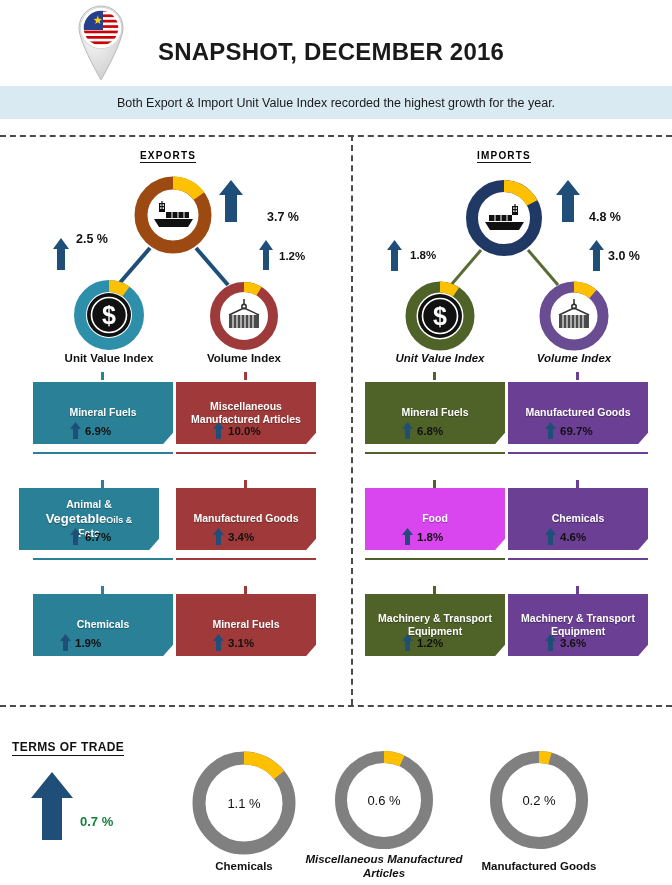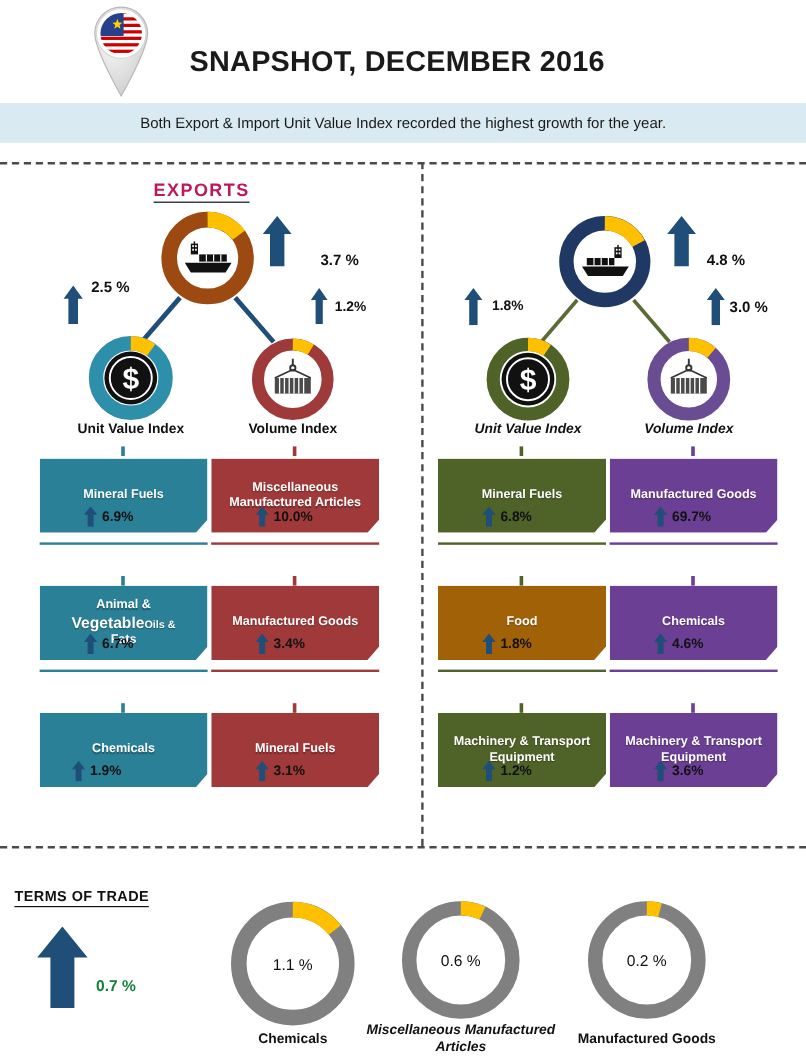--- a/index.html
+++ b/index.html
@@ -35,22 +35,22 @@
     border-left: 2px dashed #4a4a4a;
   }
 
   
   .panel { position: absolute; top: 140px; width: 336px; height: 560px; }
   #exports-panel { left: 0; }
   #imports-panel { left: 336px; }
 
   .panel-title {
     position: absolute; top: 10px; width: 100%;
-    text-align: center; font-size: 15px; font-weight: bold;
-    letter-spacing: 1.2px; color: #be185d;
+    text-align: center; font-size: 10px; font-weight: bold;
+    letter-spacing: 1.2px; color: #000000;
   }
   .panel-title span { border-bottom: 1.5px solid #111; padding-bottom: 1px; }
 
   
   .ring { position: absolute; border-radius: 50%; }
   .ring svg { display: block; }
   .ring .glyph {
     position: absolute; left: 0; top: 0; right: 0; bottom: 0;
     display: flex; align-items: center; justify-content: center;
   }
@@ -267,21 +267,21 @@
   </div>
   <div class="underline-bar" style="left:33px; top:312px; width:140px; background:#2a8097;"></div>
   <div class="growth" style="left:70px; top:282px;">
     <svg class="arrow-up" width="11" height="17" viewBox="0 0 11 17">
       <path d="M5.5 0 L11 7 L8 7 L8 17 L3 17 L3 7 L0 7 Z" fill="#1f4e79"></path>
     </svg>
     <span class="gval">6.9%</span>
   </div>
 
   <div class="stub" style="left:101px; top:340px; background:#2a8097;"></div>
-  <div class="cbox" style="left:33px; top:348px; background:#2a8097;">
+  <div class="cbox" style="left:19px; top:348px; background:#2a8097;">
     <span>
       <span>Animal  &amp;</span><br>
       <span class="big">Vegetable</span><span class="small">Oils &amp;</span><br>
       <span>Fats</span>
     </span>
   </div>
   <div class="underline-bar" style="left:33px; top:418px; width:140px; background:#2a8097;"></div>
   <div class="growth" style="left:70px; top:388px;">
     <svg class="arrow-up" width="11" height="17" viewBox="0 0 11 17">
       <path d="M5.5 0 L11 7 L8 7 L8 17 L3 17 L3 7 L0 7 Z" fill="#1f4e79"></path>
@@ -331,20 +331,23 @@
   <div class="growth" style="left:213px; top:494px;">
     <svg class="arrow-up" width="11" height="17" viewBox="0 0 11 17">
       <path d="M5.5 0 L11 7 L8 7 L8 17 L3 17 L3 7 L0 7 Z" fill="#1f4e79"></path>
     </svg>
     <span class="gval">3.1%</span>
   </div>
 </div>
 
 <div class="panel" id="imports-panel">
 
+  <div class="panel-title">
+    <span>IMPORTS</span>
+  </div>
 
   <svg class="connector" style="left:0;top:0;" width="336" height="240">
     <line x1="145" y1="110" x2="115" y2="145" stroke="#5a6b33" stroke-width="3"></line>
     <line x1="192" y1="110" x2="222" y2="145" stroke="#5a6b33" stroke-width="3"></line>
   </svg>
 
   <div class="ring" style="left:128px; top:38px; width:80px; height:80px;">
     <svg width="80" height="80" viewBox="0 0 80 80">
       <circle cx="40" cy="40" r="32" fill="none" stroke="#1f3864" stroke-width="12"></circle>
       <path d="M40 8 A32 32 0 0 1 68 25" fill="none" stroke="#ffc000" stroke-width="12"></path>
@@ -435,21 +438,21 @@
   </div>
   <div class="underline-bar" style="left:29px; top:312px; width:140px; background:#4f6228;"></div>
   <div class="growth" style="left:66px; top:282px;">
     <svg class="arrow-up" width="11" height="17" viewBox="0 0 11 17">
       <path d="M5.5 0 L11 7 L8 7 L8 17 L3 17 L3 7 L0 7 Z" fill="#1f4e79"></path>
     </svg>
     <span class="gval">6.8%</span>
   </div>
 
   <div class="stub" style="left:97px; top:340px; background:#4f6228;"></div>
-  <div class="cbox" style="left:29px; top:348px; background:#a16207;">
+  <div class="cbox" style="left:29px; top:348px; background:#d946ef;">
     <span>Food</span>
   </div>
   <div class="underline-bar" style="left:29px; top:418px; width:140px; background:#4f6228;"></div>
   <div class="growth" style="left:66px; top:388px;">
     <svg class="arrow-up" width="11" height="17" viewBox="0 0 11 17">
       <path d="M5.5 0 L11 7 L8 7 L8 17 L3 17 L3 7 L0 7 Z" fill="#1f4e79"></path>
     </svg>
     <span class="gval">1.8%</span>
   </div>
 

